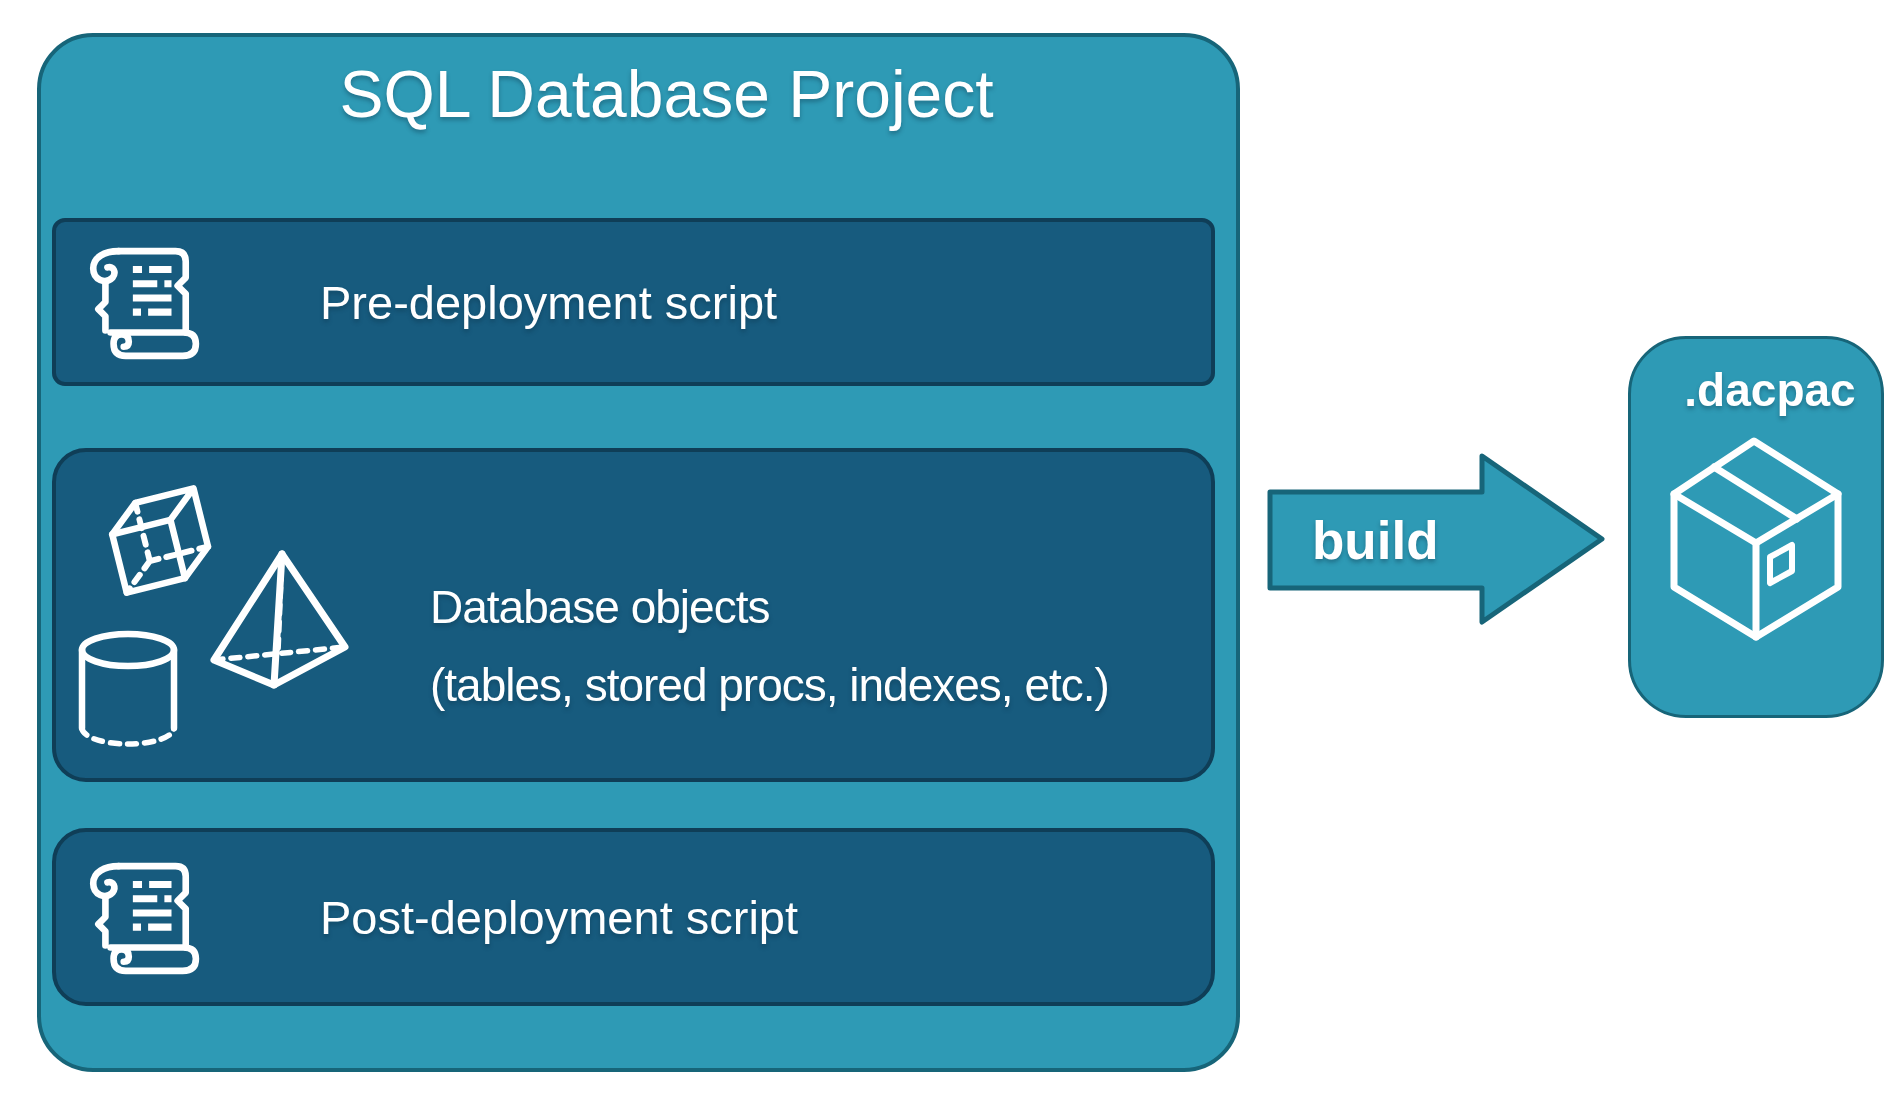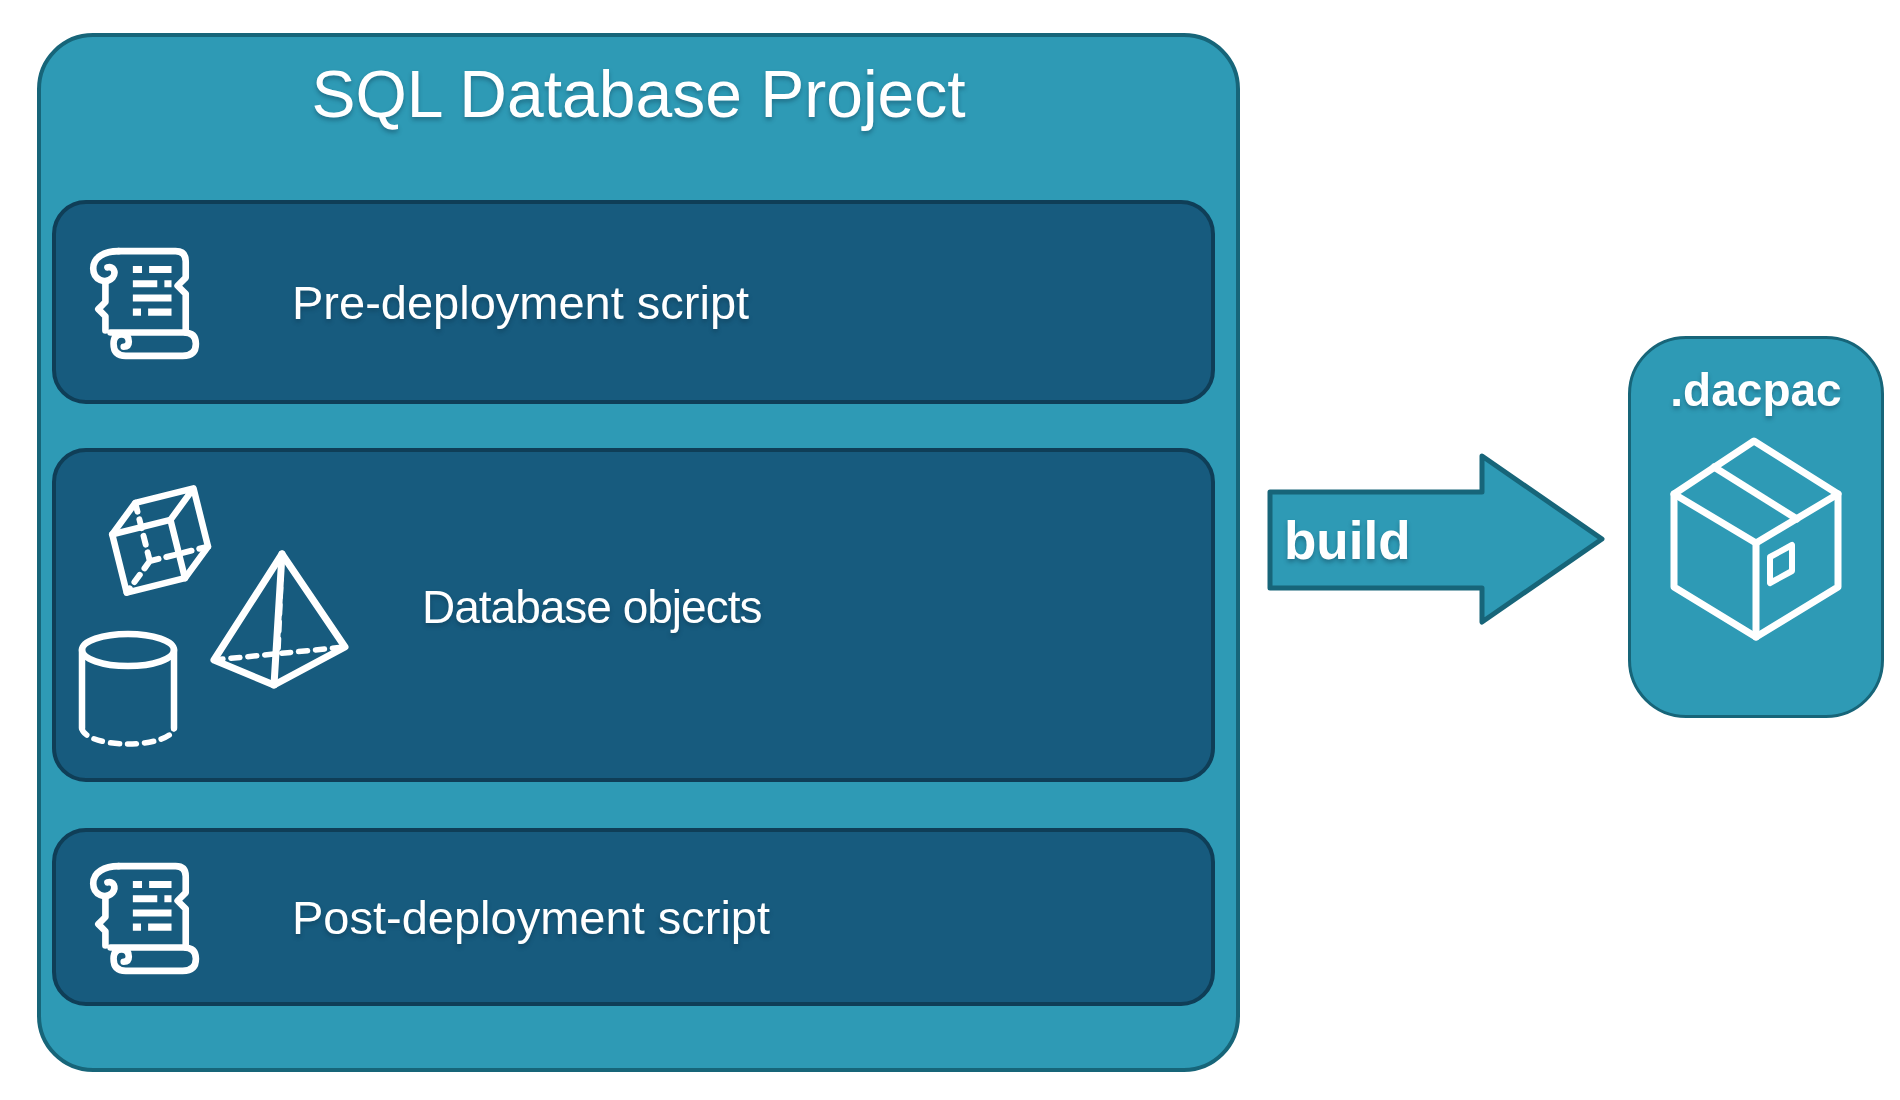--- a/index.html
+++ b/index.html
@@ -4,21 +4,21 @@
 <style>
   html,body { margin:0; padding:0; background:#ffffff; }
   #canvas {
     position:relative; width:1900px; height:1100px; overflow:hidden;
     background:#ffffff;
     font-family:"Liberation Sans", sans-serif;
     color:#ffffff;
     --teal:#2E9AB5; --teal-border:#176579; --dark:#175B7E; --dark-border:#0F3E57; --text:#FFFFFF;
   }
   .abs { position:absolute; }
-  .shadowed-text { text-shadow:0 3px 4px rgba(8,40,60,0.35); }
+  .shadowed-text { text-shadow:0 3px 4px rgba(8,40,60,0.35);padding-left:28px; }
 
   
   .project-box {
     left:37px; top:33px; width:1203px; height:1039px;
     background:var(--teal);
     border:4px solid var(--teal-border);
     border-radius:56px; box-sizing:border-box;
   }
   .project-title {
     left:37px; top:58px; width:1203px;
@@ -26,38 +26,38 @@
     color:var(--text); font-weight:400;
   }
 
   
   .row {
     left:52px; width:1163px;
     background:var(--dark);
     border:4px solid var(--dark-border);
     border-radius:34px; box-sizing:border-box;
   }
-  .row-pre  { top:200px; height:204px; }
+  .row-pre  { top:218px; height:168px;border-radius:13px; }
   .row-objects { top:448px; height:334px; }
   .row-post { top:828px; height:178px; }
 
   .row-icon-scroll {
     position:absolute; left:24px; top:50%; transform:translateY(-50%);
     width:122px; height:122px;
   }
   .row-label {
     position:absolute; left:236px; top:0; height:100%;
     display:flex; align-items:center;
     font-size:47px; color:var(--text); white-space:nowrap;
   }
   .objects-icons {
     position:absolute; left:16px; top:12px; width:292px; height:304px;
   }
   .objects-text {
-    position:absolute; left:366px; top:116px;
+    position:absolute; left:346px; top:116px;
     font-size:46px; line-height:78px; letter-spacing:-1px;
     color:var(--text); white-space:nowrap;
   }
 
   
   .build-arrow-svg { left:1264px; top:448px; width:344px; height:182px; }
   .build-label {
     left:1284px; top:510px; width:190px;
     text-align:left; font-size:53px; font-weight:bold; color:var(--text);
   }
@@ -122,20 +122,21 @@
 
         <g transform="translate(8,168)">
           <ellipse class="stroke" stroke-width="6.5" cx="48" cy="18" rx="46" ry="16"></ellipse>
           <path class="stroke" stroke-width="6.5" d="M2 18 V96 M94 18 V96"></path>
           <path class="stroke dashed" stroke-width="5.5" d="M2 96 A46 16 0 0 0 94 96"></path>
         </g>
       </svg>
     </span>
     <div class="objects-text">
       <div class="shadowed-text">Database objects</div>
+      <div class="shadowed-text">(tables, stored procs, indexes, etc.)</div>
     </div>
   </div>
 
   <div class="abs row row-post">
     <span class="row-icon-scroll">
       <svg viewBox="0 0 120 120" width="122" height="122">
         <path class="stroke" stroke-width="6.5" d="M38 10 C24 10 13 16 13 27 C13 38 25 43 32 36 C36 31 33 24 27 26"></path>
         <path class="stroke" stroke-width="6.5" d="M38 10 H94 Q104 10 104 20 V36 L96 44 L104 52 V90"></path>
         <path class="stroke" stroke-width="6.5" d="M25 40 V60 L18 67 L25 74 V88"></path>
         <path class="stroke" stroke-width="6.5" d="M30 90 H102 Q114 90 114 101 Q114 113 101 113 H45 Q33 113 33 101 Q33 92 41 92 Q48 92 48 99 Q48 104 43 104"></path>

